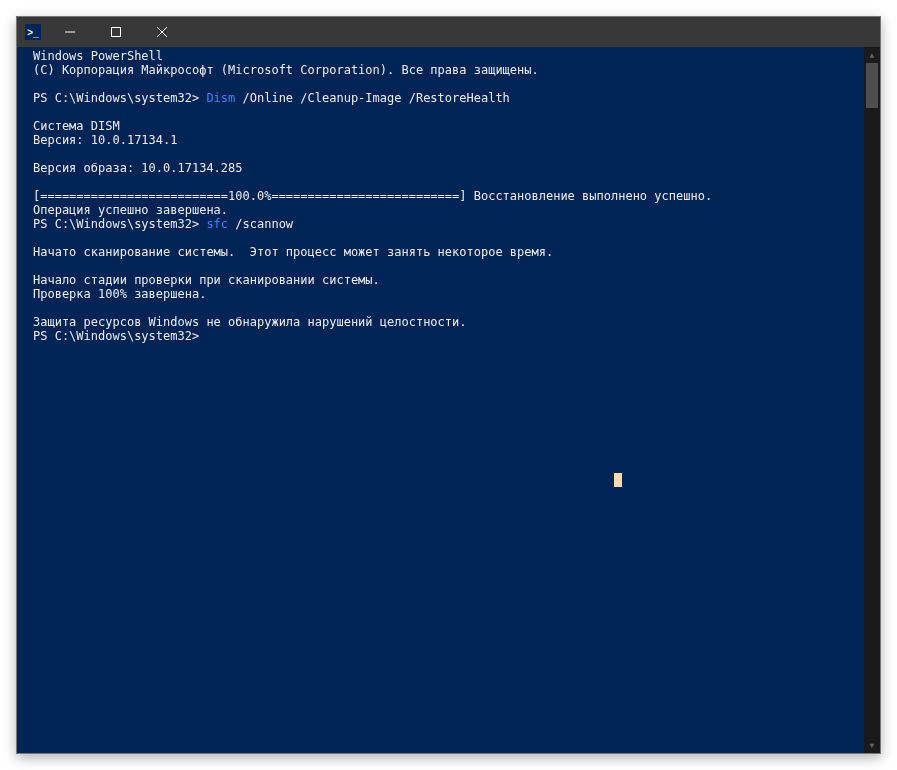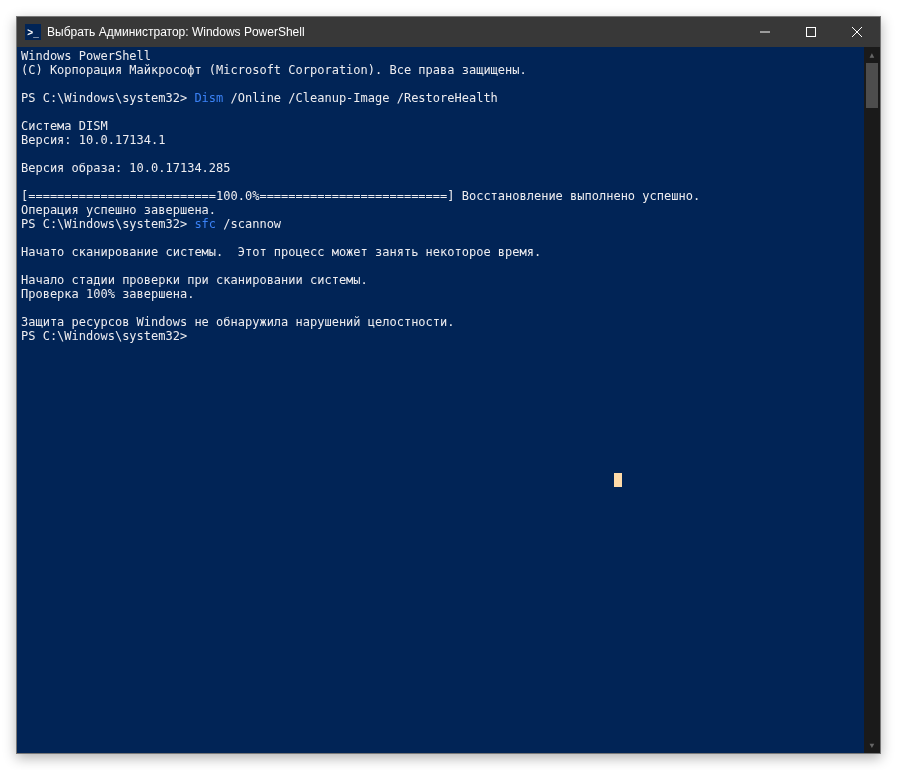--- a/index.html
+++ b/index.html
@@ -68,20 +68,21 @@
       cursor: pointer;
     }
     .window-control svg {
       width: 10px;
       height: 10px;
     }
     .terminal-area {
       flex: 1;
       display: flex;
       overflow: hidden;
+      margin-left: 12px;
     }
     .terminal {
       flex: 1;
       padding: 2px 0 0 4px;
       font-size: 12px;
       line-height: 14px;
       color: #eeedf0;
       white-space: pre;
       overflow: hidden;
       font-family: Consolas, 'Lucida Console', monospace;
@@ -135,21 +136,20 @@
     }
   </style>
 </head>
 <body>
 
 <div class="window">
   <div class="titlebar">
     <div class="titlebar-icon">
       <span>&gt;_</span>
     </div>
-    <div class="titlebar-title">Выбрать Администратор: Windows PowerShell</div>
     <div class="window-controls">
       <div class="window-control">
         <svg viewBox="0 0 10 10">
             <line x1="0" y1="5" x2="10" y2="5" stroke="currentColor" stroke-width="1"></line>
           </svg>
       </div>
       <div class="window-control">
         <svg viewBox="0 0 10 10">
             <rect x="0.5" y="0.5" width="9" height="9" fill="none" stroke="currentColor" stroke-width="1"></rect>
           </svg>

